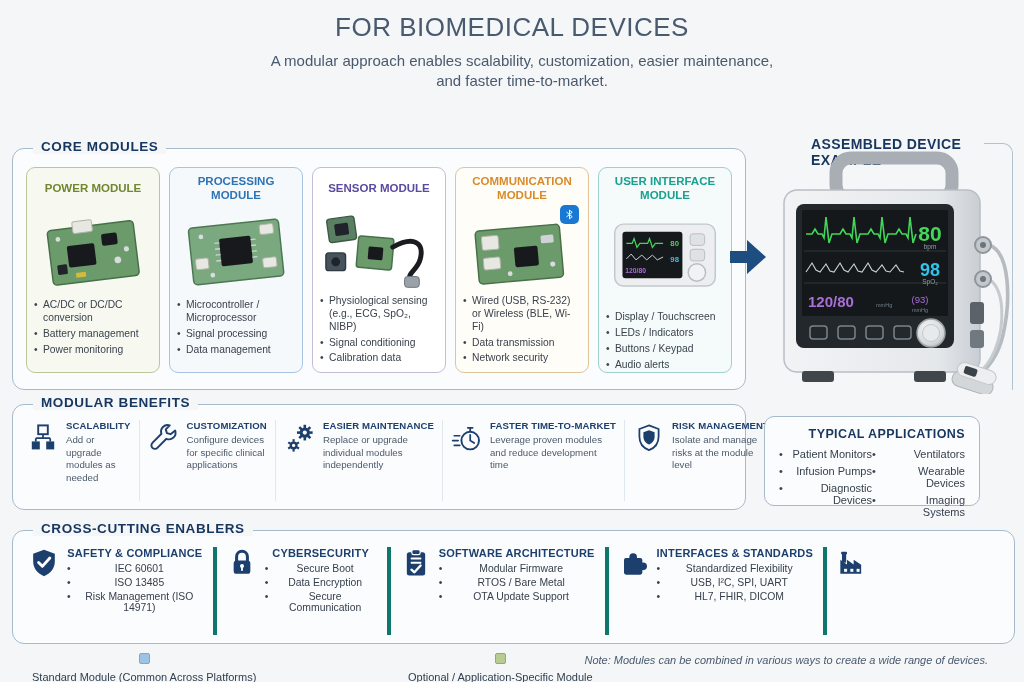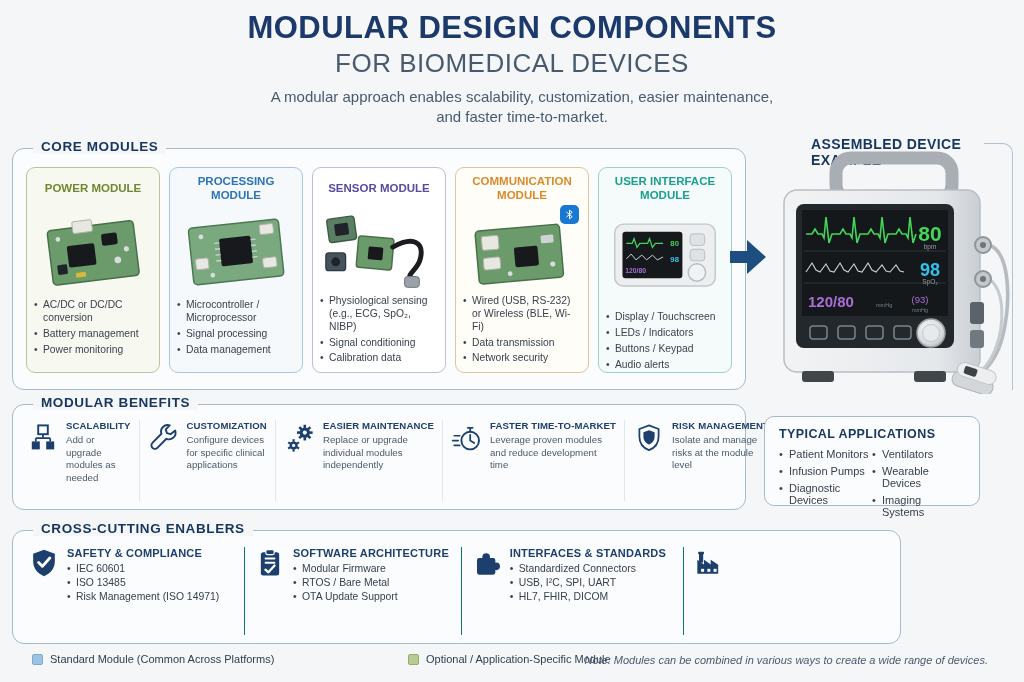--- a/index.html
+++ b/index.html
@@ -68,58 +68,57 @@
   .benefit { display:flex; gap:7px; padding:0 8px; border-right:1px solid #e0e7ed; }
   .benefit:last-child { border-right:none; }
   .benefit.b1{flex:.95;} .benefit.b2{flex:1;} .benefit.b3{flex:1.05;} .benefit.b4{flex:1.12;} .benefit.b5{flex:1.02;}
   .b-icon { flex:0 0 auto; width:32px; height:34px; margin-top:2px; }
   .b-icon svg { width:32px; height:34px; }
   .b-title { display:block; font-size:9.6px; font-weight:bold; color:#1d3f6e; white-space:nowrap; letter-spacing:.1px; }
   .b-desc { display:block; font-size:9.7px; color:#4b5a6a; line-height:1.3; margin-top:3px; }
 
   
   .apps { position:absolute; left:764px; top:416px; width:216px; height:90px; background:#fbfcfd;
-    border:1.6px solid #a7bacb; border-radius:10px; padding:10px 14px 8px; }
+    border:1.6px solid #a7bacb; border-radius:10px; padding:10px 14px 8px;text-align:right; }
   .apps-title { font-size:12.5px; font-weight:bold; color:#16365f; letter-spacing:.4px; margin-bottom:7px; }
   .apps-cols { display:flex; }
   .apps-cols ul { list-style:none; flex:1; font-size:11px; color:#37414d; }
   .apps-cols li { position:relative; padding-left:10px; margin-bottom:5px; }
   .apps-cols li::before { content:"•"; position:absolute; left:0; }
 
   
-  .enablers { left:12px; top:530px; width:889px; height:114px; }
+  .enablers { left:12px; top:530px; width:1003px; height:114px;text-align:center; }
   .enabler-row { display:flex; padding:16px 6px 8px; height:100%; }
-  .enabler { display:flex; gap:8px; padding:0 10px; border-right:1px solid #0f766e; }
+  .enabler { display:flex; gap:8px; padding:0 10px; border-right:4px solid #0f766e; }
   .enabler:last-child { border-right:none; }
   .enabler.e1{flex:1.1;} .enabler.e2{flex:.95;} .enabler.e3{flex:1.05;} .enabler.e4{flex:1.08;} .enabler.e5{flex:1.02;}
   .e-icon { flex:0 0 auto; width:30px; height:32px; }
   .e-icon svg { width:30px; height:32px; }
   .e-title { display:block; font-size:11px; font-weight:bold; color:#1d3f6e; letter-spacing:.2px;
     margin-bottom:4px; white-space:nowrap; }
   .e-bullets { list-style:none; font-size:10.4px; color:#37414d; }
   .e-bullets li { position:relative; padding-left:9px; margin-bottom:3px; }
   .e-bullets li::before { content:"•"; position:absolute; left:0; }
 
   
   .footer { position:absolute; left:0; top:653px; width:100%; height:20px; }
-  .legend-item { position:absolute; display:flex; align-items:center; gap:7px; font-size:11px; color:#2f3e4e; }
+  .legend-item { position:absolute; display:flex; align-items:center; gap:7px; font-size:11px; color:#2f3e4e;flex-direction:column; }
   .legend-standard { left:32px; }
   .legend-optional { left:388px;padding-left:20px; }
   .swatch { width:11px; height:11px; border-radius:2px; display:inline-block; }
   .swatch.standard { background:#9cc3e4; border:1px solid #7da9cc; }
   .swatch.optional { background:#b7cb93; border:1px solid #94ab6d; }
   .footer-note { position:absolute; right:36px; top:1px; font-size:11px; font-style:italic; color:#4a5a6e; }
 </style>
 </head>
 <body>
 
 <div class="page">
 
   <div class="header">
-    <div class="title">MODULAR DESIGN COMPONENTS</div>
     <div class="subtitle">FOR BIOMEDICAL DEVICES</div>
     <div class="tagline">
       <span>A modular approach enables scalability, customization, easier maintenance,</span><br>
       <span>and faster time-to-market.</span>
     </div>
   </div>
 
   <div class="section core">
     <span class="section-label">CORE MODULES</span>
     <div class="cards">
@@ -447,20 +446,38 @@
         <span class="e-text">
           <span class="e-title">SAFETY &amp; COMPLIANCE</span>
           <ul class="e-bullets">
             <li>IEC 60601</li>
             <li>ISO 13485</li>
             <li>Risk Management (ISO 14971)</li>
           </ul>
         </span>
       </div>
 
+      <div class="enabler e2">
+        <span class="e-icon">
+          <svg viewBox="0 0 36 36">
+            <path d="M11.5 16v-5.5a6.5 6.5 0 0 1 13 0V16" fill="none" stroke="#1d3f6e" stroke-width="3.6"></path>
+            <rect x="8" y="15" width="20" height="16" rx="3.5" fill="#1d3f6e"></rect>
+            <circle cx="18" cy="21.5" r="2.4" fill="#fff"></circle>
+            <rect x="16.9" y="22.5" width="2.2" height="5.2" rx="1" fill="#fff"></rect>
+          </svg>
+        </span>
+        <span class="e-text">
+          <span class="e-title">CYBERSECURITY</span>
+          <ul class="e-bullets">
+            <li>Secure Boot</li>
+            <li>Data Encryption</li>
+            <li>Secure Communication</li>
+          </ul>
+        </span>
+      </div>
 
       <div class="enabler e3">
         <span class="e-icon">
           <svg viewBox="0 0 36 36">
             <rect x="7" y="5" width="22" height="28" rx="3" fill="#1d3f6e"></rect>
             <rect x="13" y="2" width="10" height="6" rx="2" fill="#1d3f6e" stroke="#fbfcfd" stroke-width="1.4"></rect>
             <rect x="11.5" y="11.5" width="13" height="2.4" rx="1.2" fill="#fff"></rect>
             <rect x="11.5" y="16.5" width="13" height="2.4" rx="1.2" fill="#fff"></rect>
             <path d="M12.5 26l3.6 3.2 7.4-8.2" stroke="#fff" stroke-width="2.8" fill="none" stroke-linecap="round" stroke-linejoin="round"></path>
           </svg>
@@ -481,21 +498,21 @@
             <g fill="#1d3f6e">
               <rect x="6" y="12" width="22" height="20" rx="2.5"></rect>
               <circle cx="17" cy="11" r="4.6"></circle>
               <circle cx="29" cy="22" r="4.6"></circle>
             </g>
           </svg>
         </span>
         <span class="e-text">
           <span class="e-title">INTERFACES &amp; STANDARDS</span>
           <ul class="e-bullets">
-            <li>Standardized Connectors</li>
+            <li>Standardized Flexibility</li>
             <li>USB, I²C, SPI, UART</li>
             <li>HL7, FHIR, DICOM</li>
           </ul>
         </span>
       </div>
 
       <div class="enabler e5">
         <span class="e-icon">
           <svg viewBox="0 0 36 36">
             <path d="M4 31V14l8 5.7V14l8 5.7V14l9 6.2V31z" fill="#1d3f6e"></path>

